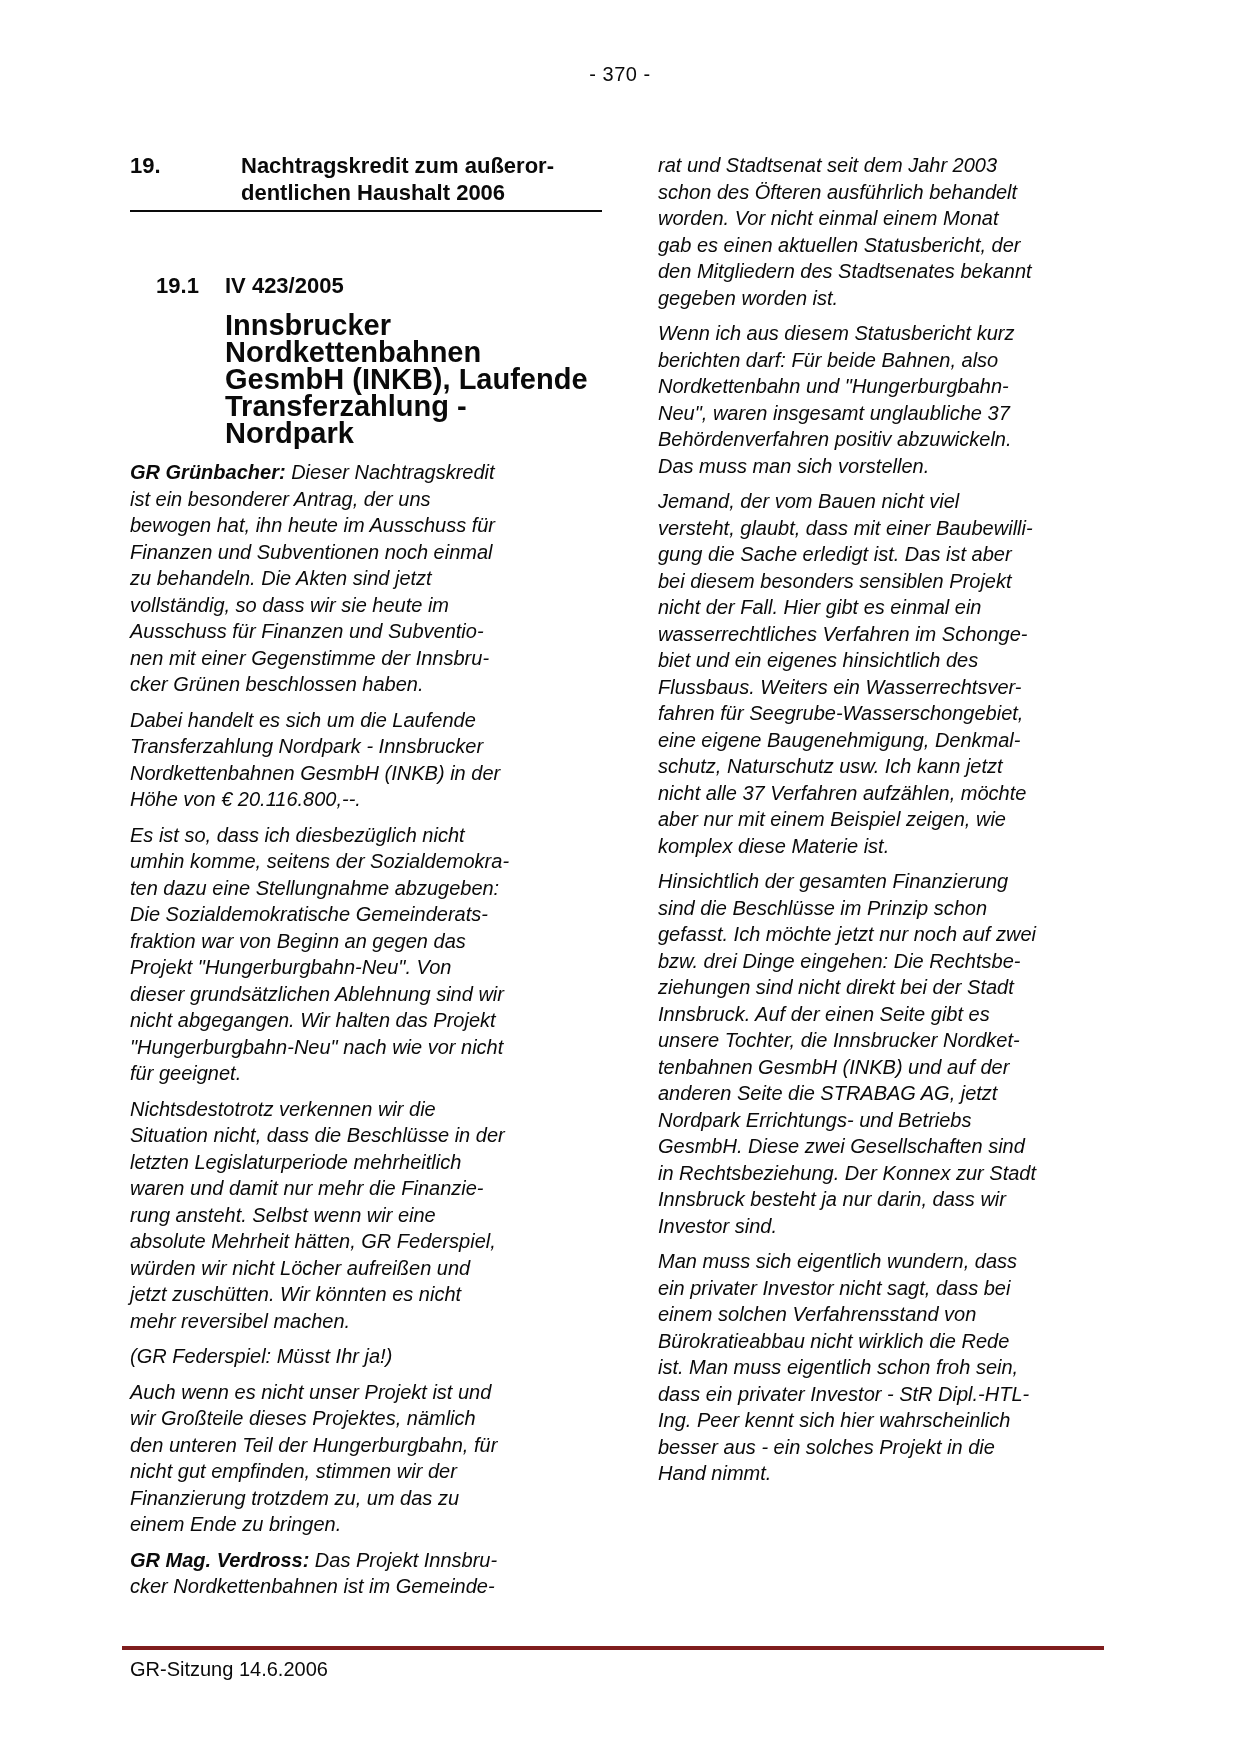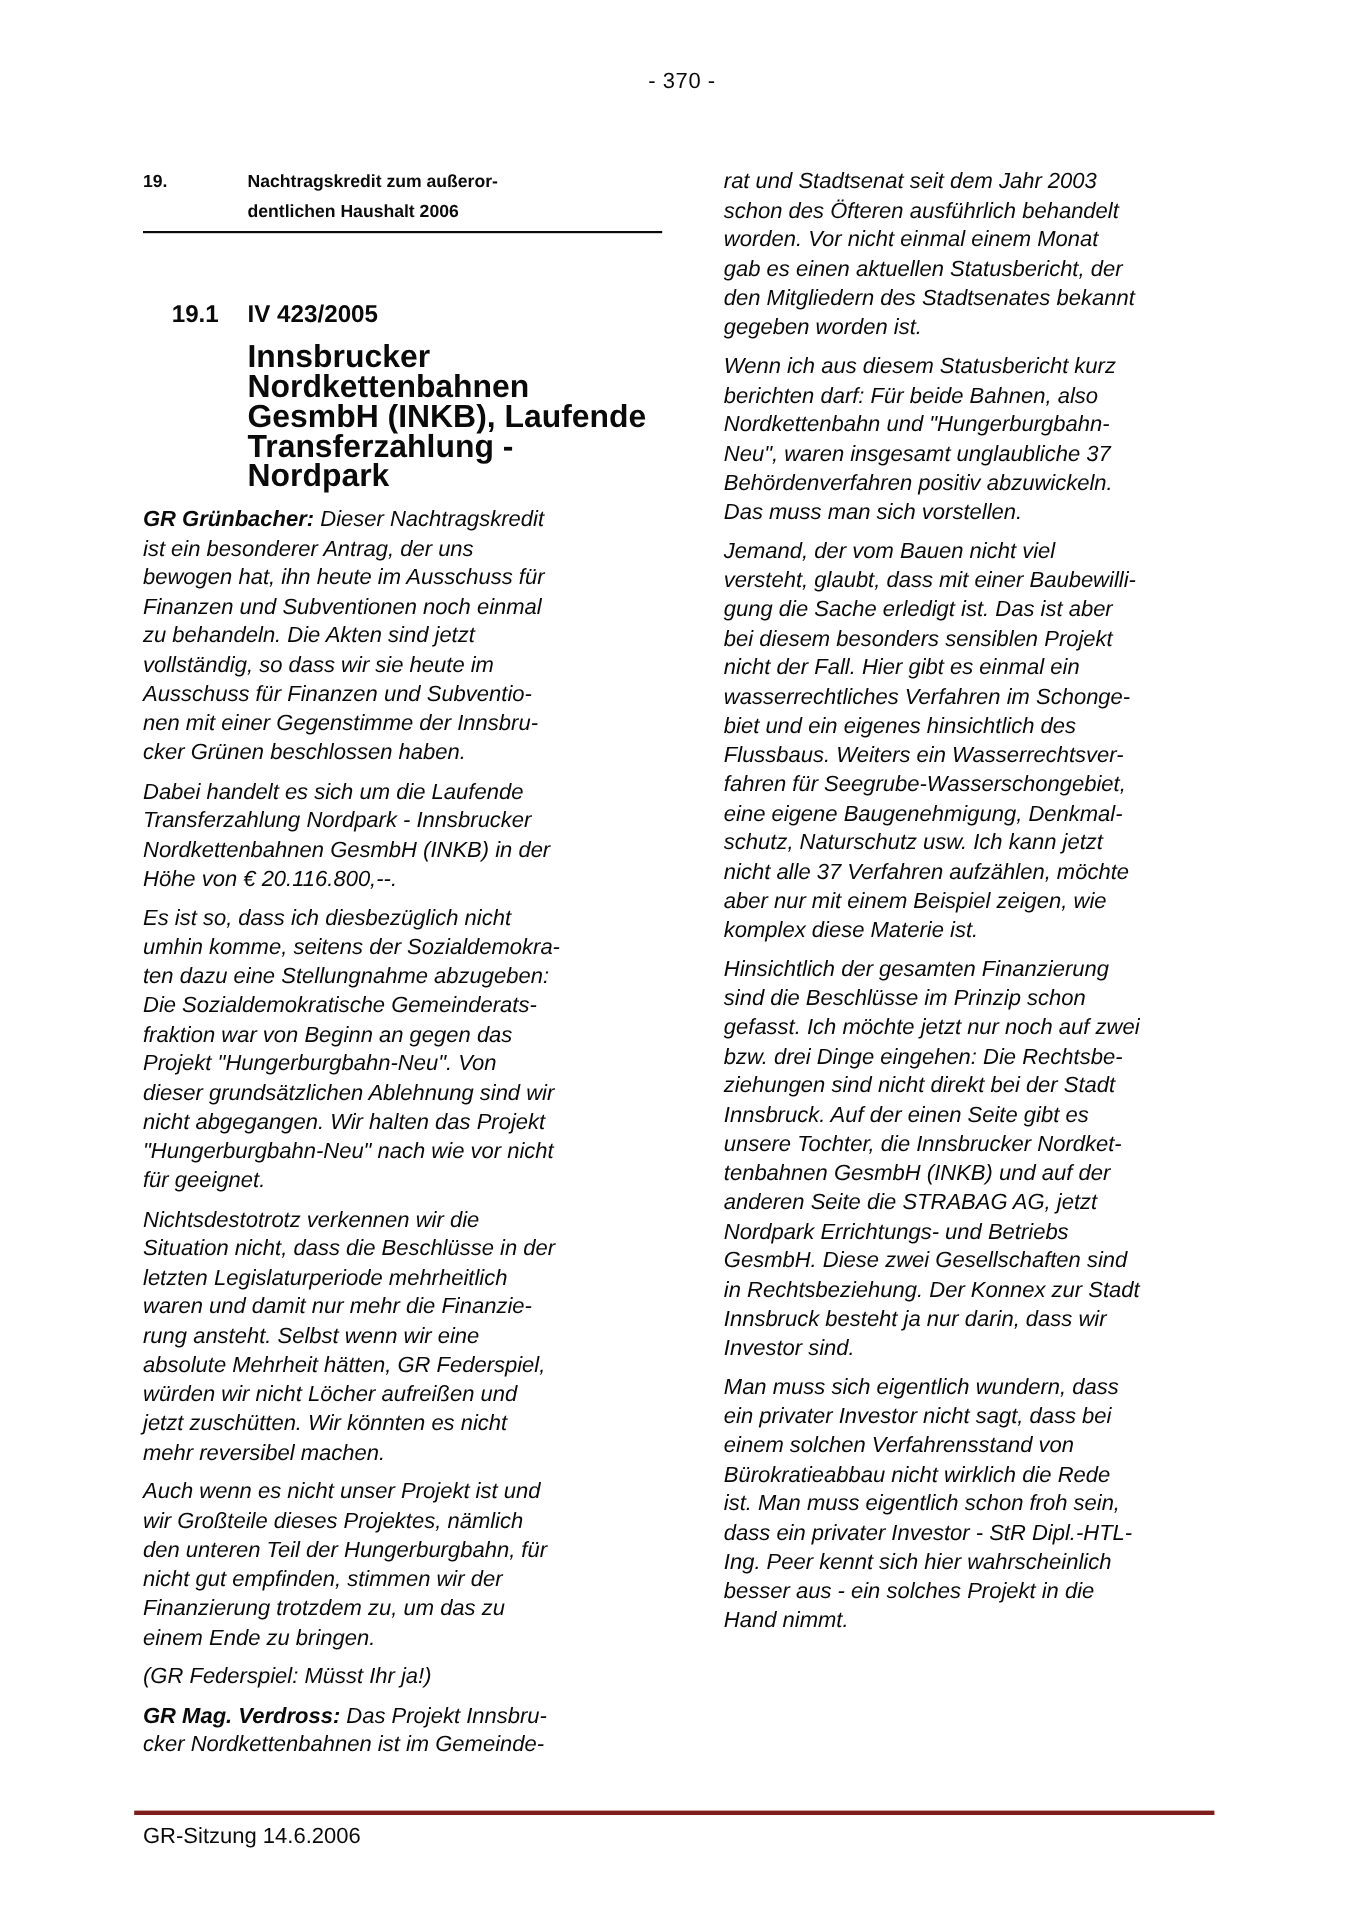--- a/index.html
+++ b/index.html
@@ -31,25 +31,26 @@
     left: 130px;
     display: flex;
     gap: 56px;
   }
   .col-left  { width: 472px; }
   .col-right { width: 455px; }
 
   .section-heading {
     display: flex;
     font-weight: bold;
-    font-size: 16px;
+    font-size: 22px;
     line-height: 27px;
     border-bottom: 2px solid #0a0a0a;
     padding-bottom: 4px;
     margin: 0 0 60px 0;
+    gap: 16px;
   }
   .num-cell { flex: 0 0 95px; }
   .head-text { white-space: pre-line; }
 
   .sub-code-row {
     display: flex;
     font-weight: bold;
     font-size: 22px;
     line-height: 27px;
     margin: 0 0 13px 0;
@@ -137,27 +138,27 @@
 für geeignet.</span></p>
       <p class="para"><span class="ptext">Nichtsdestotrotz verkennen wir die
 Situation nicht, dass die Beschlüsse in der
 letzten Legislaturperiode mehrheitlich
 waren und damit nur mehr die Finanzie-
 rung ansteht. Selbst wenn wir eine
 absolute Mehrheit hätten, GR Federspiel,
 würden wir nicht Löcher aufreißen und
 jetzt zuschütten. Wir könnten es nicht
 mehr reversibel machen.</span></p>
+      <p class="para"><span class="ptext">(GR Federspiel: Müsst Ihr ja!)</span></p>
       <p class="para"><span class="ptext">Auch wenn es nicht unser Projekt ist und
 wir Großteile dieses Projektes, nämlich
 den unteren Teil der Hungerburgbahn, für
 nicht gut empfinden, stimmen wir der
 Finanzierung trotzdem zu, um das zu
 einem Ende zu bringen.</span></p>
-      <p class="para"><span class="ptext">(GR Federspiel: Müsst Ihr ja!)</span></p>
       <p class="para"><span class="speaker">GR Mag. Verdross:</span><span class="ptext"> Das Projekt Innsbru-
 cker Nordkettenbahnen ist im Gemeinde-</span></p>
 
     </div>
 
     <div class="col-right">
       <p class="para"><span class="ptext">rat und Stadtsenat seit dem Jahr 2003
 schon des Öfteren ausführlich behandelt
 worden. Vor nicht einmal einem Monat
 gab es einen aktuellen Statusbericht, der

